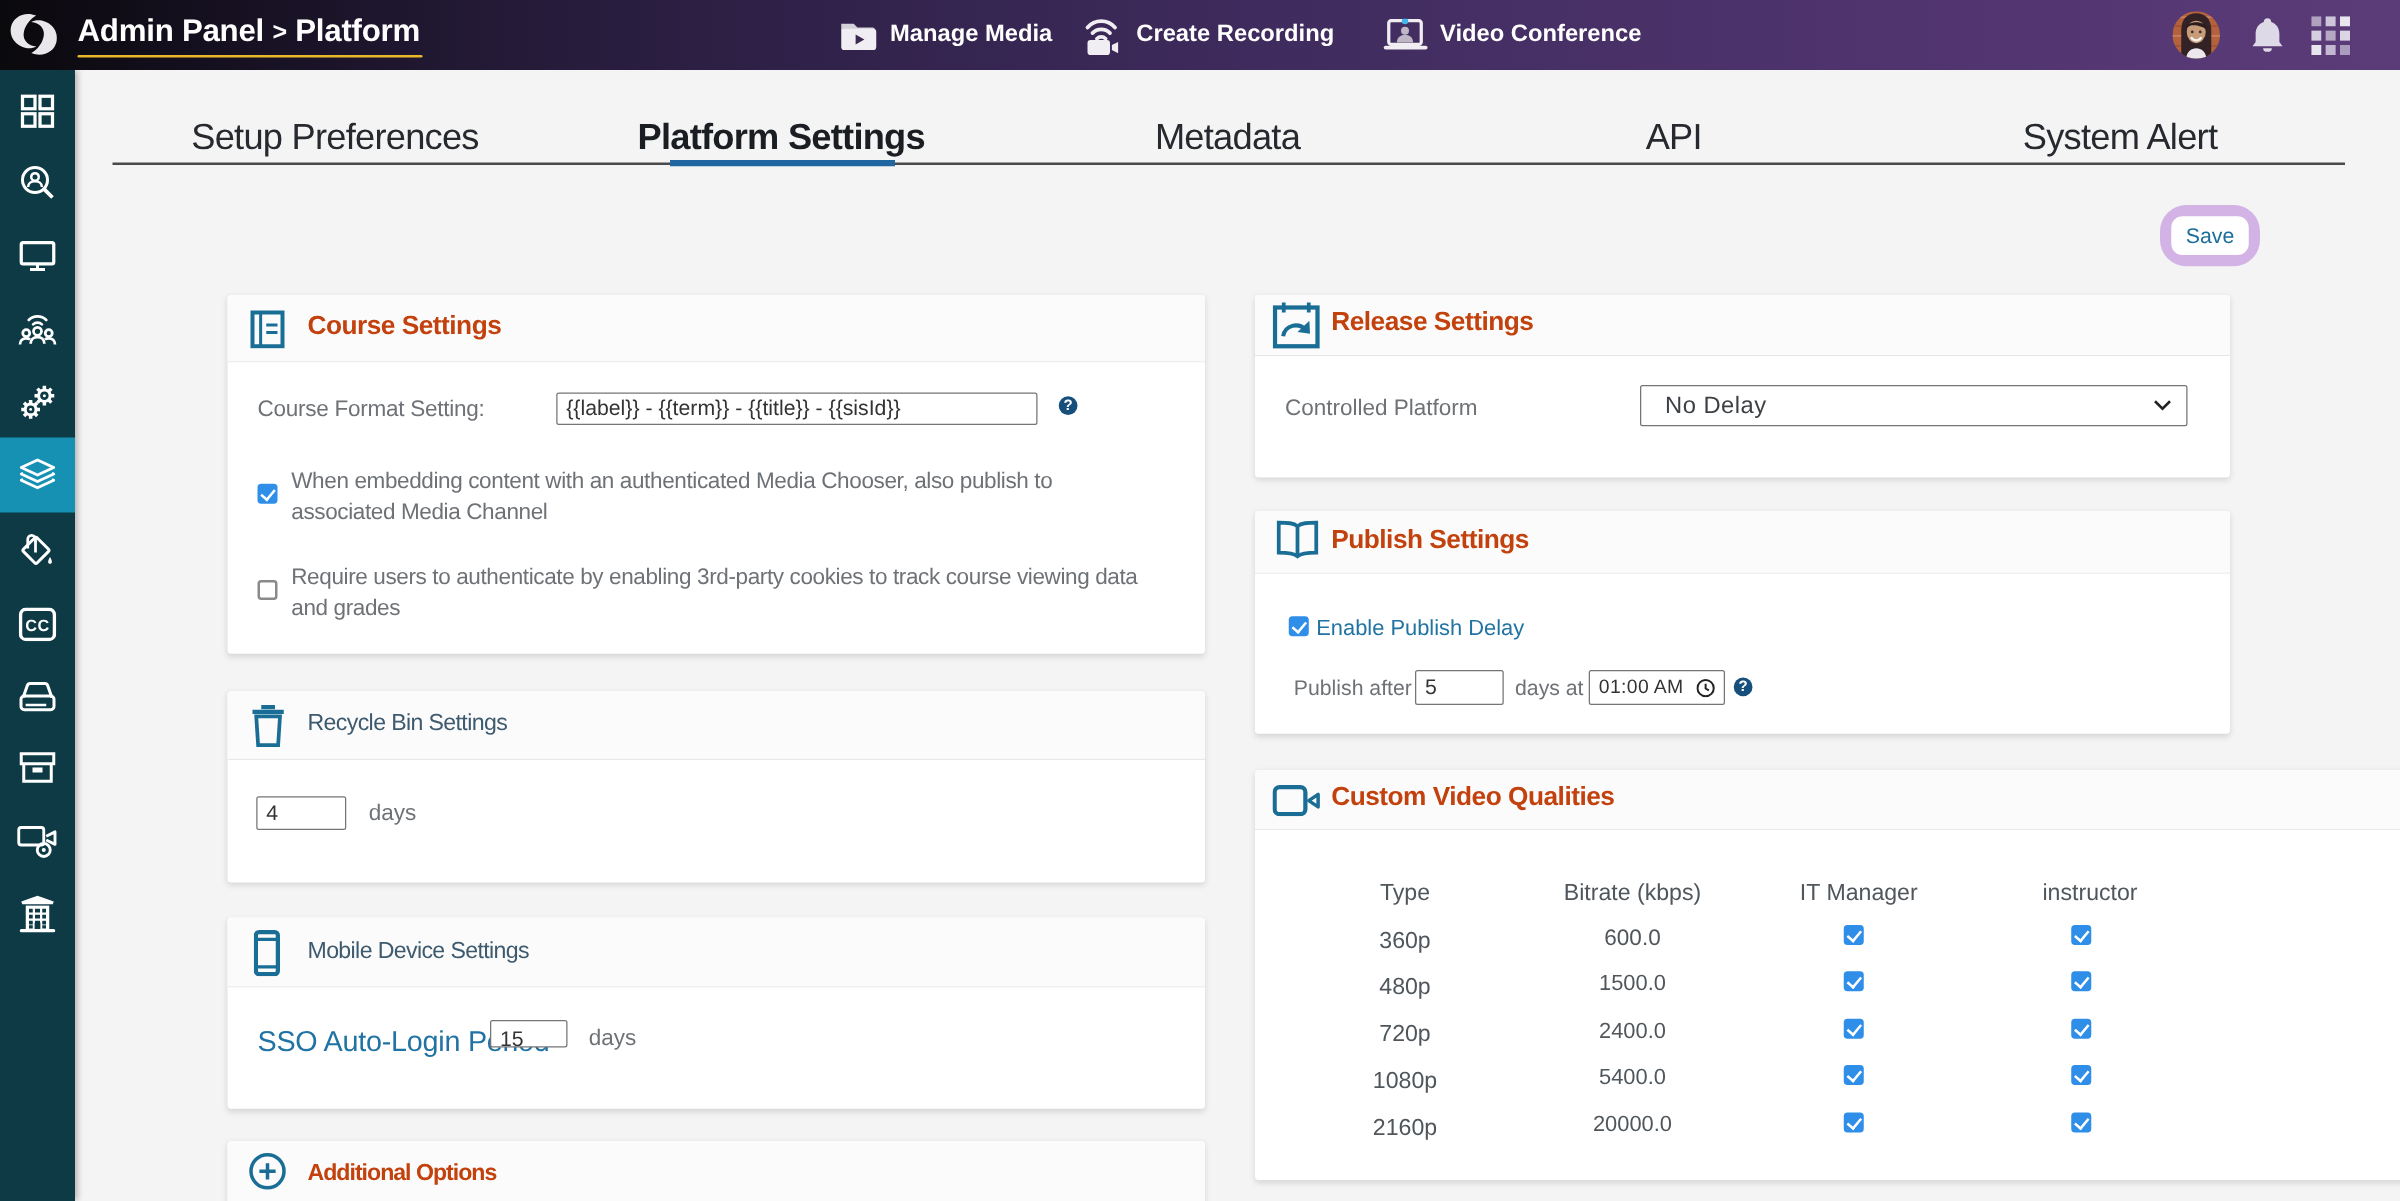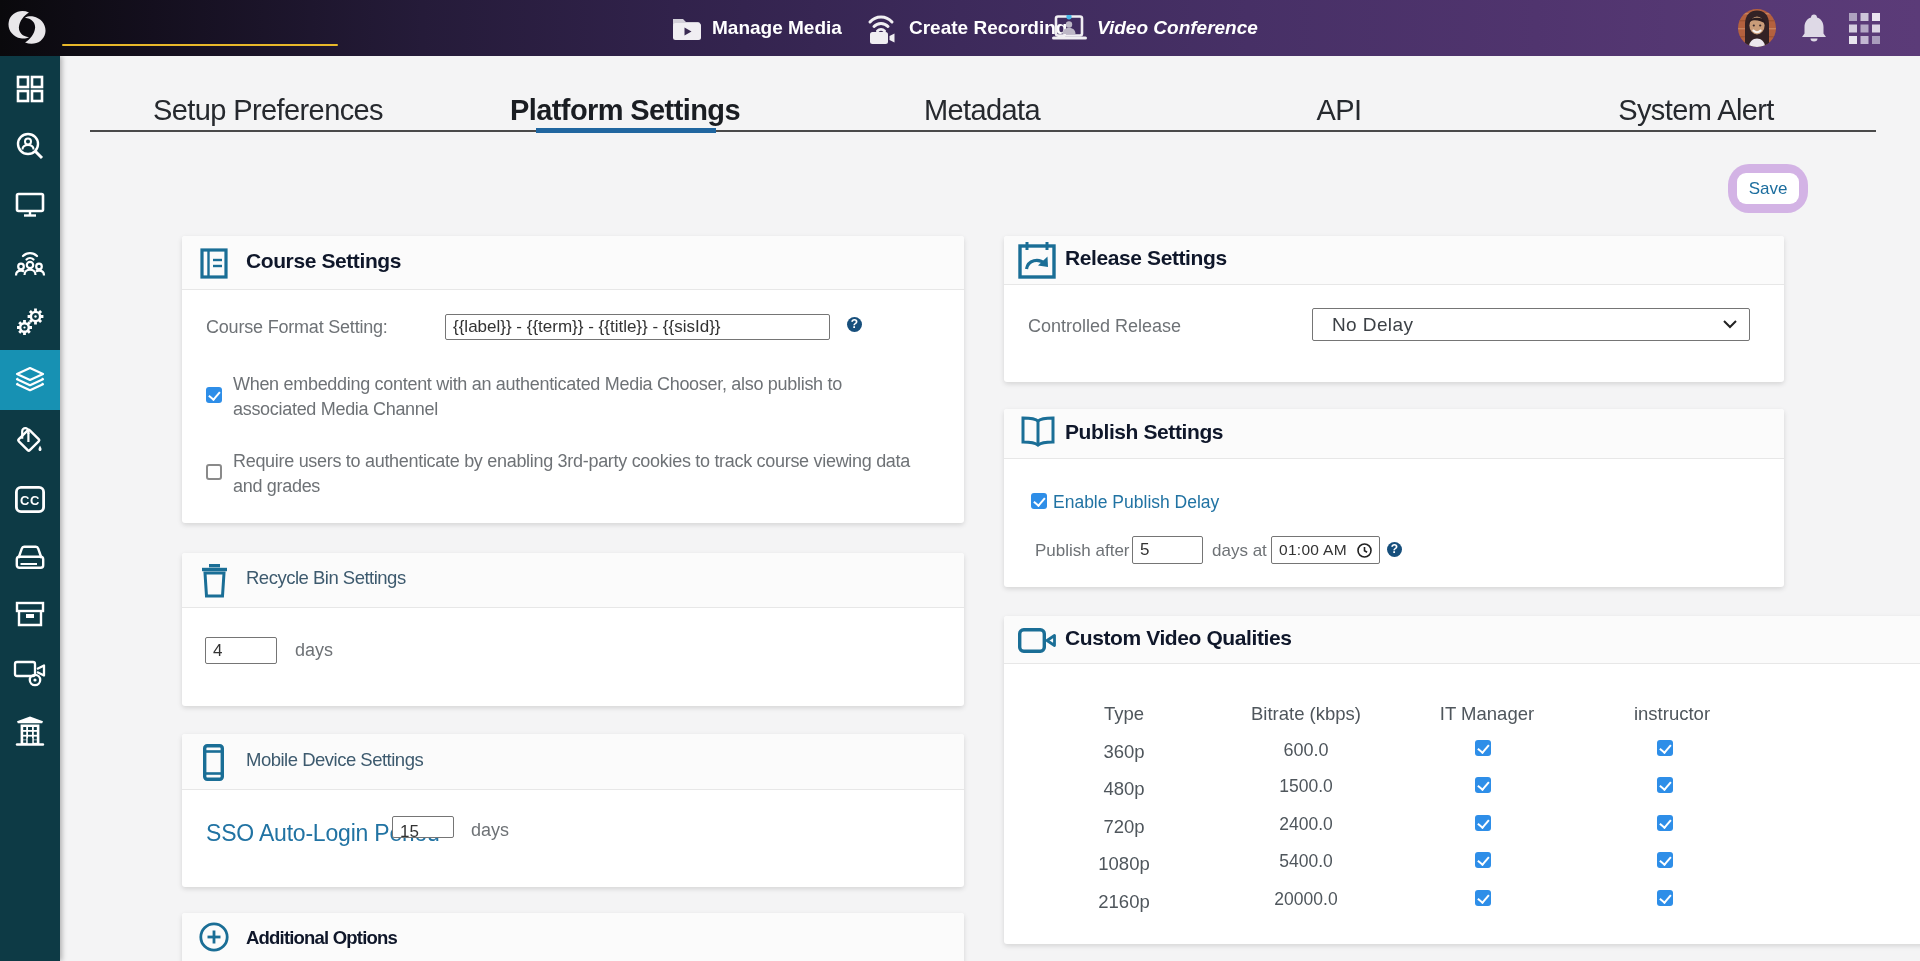--- a/index.html
+++ b/index.html
@@ -32,21 +32,21 @@
 #tabactive { position:absolute; left:476px; top:72px; width:180px; height:5px; background:#2066a0; }
 
 
 #savewrap { position:absolute; left:1668px; top:108px; width:80px; height:49px; background:#d3b3e5; border-radius:21px; }
 #savebtn { position:absolute; left:9px; top:9px; width:62px; height:31px; background:#fff; border-radius:9px;
   color:#1b6d9e; font-size:17px; text-align:center; line-height:31px; }
 
 
 .card { position:absolute; background:#fff; border-radius:3px; box-shadow:0 2px 5px rgba(0,0,0,0.13); }
 .card .hd { position:absolute; top:0; left:0; right:0; background:#fbfbfb; border-bottom:1px solid #e7e7e7; border-radius:3px 3px 0 0; }
-.card .hd .ttl { position:absolute; left:64px; font-size:21px; font-weight:600; letter-spacing:-0.4px; color:#0f172a; white-space:nowrap; }
+.card .hd .ttl { position:absolute; left:64px; font-size:21px; font-weight:600; letter-spacing:-0.4px; color:#c2410c; white-space:nowrap; }
 .card .hd .ttl.soft { color:#3d5a6e; font-weight:400; font-size:18.5px; letter-spacing:-0.5px; }
 .card .hd svg { position:absolute; }
 
 .gray { color:#6e7276; }
 .blue { color:#2173a3; }
 .fld { position:absolute; border:1px solid #757575; background:#fff; font-family:"Liberation Sans",sans-serif; font-size:17px; color:#333; padding:0 7px; border-radius:2px; }
 
 
 .cb { position:absolute; width:16px; height:16px; border-radius:3px; }
 .cb.on { background:#2e8ee8; }
@@ -61,20 +61,21 @@
 </head>
 <body>
 
 <div id="topbar">
   <svg class="abs" style="left:8px;top:10px" width="39" height="36" viewBox="0 0 40 36">
     <g fill="#e9e7ea">
       <path id="lg" d="M 21.5 2.0 C 12.0 -1.8, 2.5 3.0, 0.8 11.5 C -0.8 19.5, 4.5 26.8, 13.0 28.6 C 16.3 29.2, 19.2 28.7, 21.6 27.4 C 14.5 26.8, 10.8 22.0, 11.2 17.0 C 11.7 10.8, 16.3 5.0, 21.5 2.0 Z"></path>
       <use href="#lg" transform="rotate(180 19.5 17.4)"></use>
     </g>
   </svg>
+  <div id="tb-title">Admin Panel <span style="font-size:20px;vertical-align:1px;">&gt;</span> Platform</div>
   <div id="tb-underline"></div>
 
   <div class="tb-item" style="left:672px;">
     <svg width="31" height="29" viewBox="0 0 31 29">
       <path fill="#f0eef2" d="M1 5 h10 l3 3 h12 a2 2 0 0 1 2 2 v1 H1 Z" opacity="0.85"></path>
       <rect x="1" y="9" width="28" height="17" rx="2.5" fill="#f0eef2"></rect>
       <path d="M12.5 13.5 l7 4 -7 4 Z" fill="#3a2a52"></path>
     </svg>
     Manage Media
   </div>
@@ -83,21 +84,21 @@
       <g stroke="#f0eef2" fill="none" stroke-linecap="round">
         <path d="M4 10 a 14.5 14.5 0 0 1 22 0" stroke-width="3"></path>
         <path d="M8 14.5 a 9.5 9.5 0 0 1 14 0" stroke-width="3"></path>
         <path d="M11.5 19 a 5 5 0 0 1 7 0" stroke-width="3"></path>
       </g>
       <rect x="4" y="20" width="18" height="12" rx="2.5" fill="#f0eef2"></rect>
       <path d="M23.5 24 l5 -2.5 v9 l-5 -2.5 Z" fill="#f0eef2"></path>
     </svg>
     Create Recording
   </div>
-  <div class="tb-item" style="left:1051px;font-style:italic;">
+  <div class="tb-item" style="left:1106px;">
     <svg width="37" height="26" viewBox="0 0 37 26">
       <rect x="5" y="1.5" width="26" height="19" rx="2" fill="none" stroke="#f0eef2" stroke-width="2.6"></rect>
       <circle cx="18" cy="1.8" r="2.6" fill="#45b6e8"></circle>
       <circle cx="18" cy="9.5" r="3.2" fill="#bdb7c6"></circle>
       <path d="M11.5 19 c0-4 3-6.2 6.5-6.2 s6.5 2.2 6.5 6.2 Z" fill="#bdb7c6"></path>
       <rect x="1" y="21.5" width="35" height="3" rx="1.5" fill="#f0eef2"></rect>
     </svg>
     Video Conference
   </div>
 
@@ -342,21 +343,21 @@
   <div class="hd" style="height:49px">
     <svg style="left:14px;top:5px" width="38" height="40" viewBox="0 0 38 40" fill="none" stroke="#1a6e96">
       <rect x="2" y="5" width="34" height="31" stroke-width="3.4"></rect>
       <line x1="9" y1="1" x2="9" y2="9" stroke-width="3"></line>
       <line x1="29" y1="1" x2="29" y2="9" stroke-width="3"></line>
       <path d="M8.5 28 c1.5-9 12-11.5 18.5-5" stroke-width="3.2"></path>
       <path d="M29.5 15.5 L30 26 L20 24.5 Z" fill="#1a6e96" stroke="none"></path>
     </svg>
     <div class="ttl" style="left:61px;top:10px">Release Settings</div>
   </div>
-  <div class="gray abs" style="left:24px;top:80px;font-size:18px">Controlled Release</div>
+  <div class="gray abs" style="left:24px;top:80px;font-size:18px">Controlled Platform</div>
   <div class="fld" style="left:308px;top:72px;width:438px;height:33px;line-height:31px;color:#3c4146;font-size:19px;letter-spacing:0.4px;padding-left:19px">No Delay
     <svg style="position:absolute;right:12px;top:11px" width="14" height="9" viewBox="0 0 14 9" fill="none" stroke="#222" stroke-width="2">
         <path d="M1 1 l6 6 l6 -6"></path>
       </svg>
   </div>
 </div>
 
 <div class="card" style="left:1004px;top:409px;width:780px;height:178px">
   <div class="hd" style="height:50px">
     <svg style="left:15px;top:7px" width="38" height="32" viewBox="0 0 38 32" fill="none" stroke="#1a6e96">

